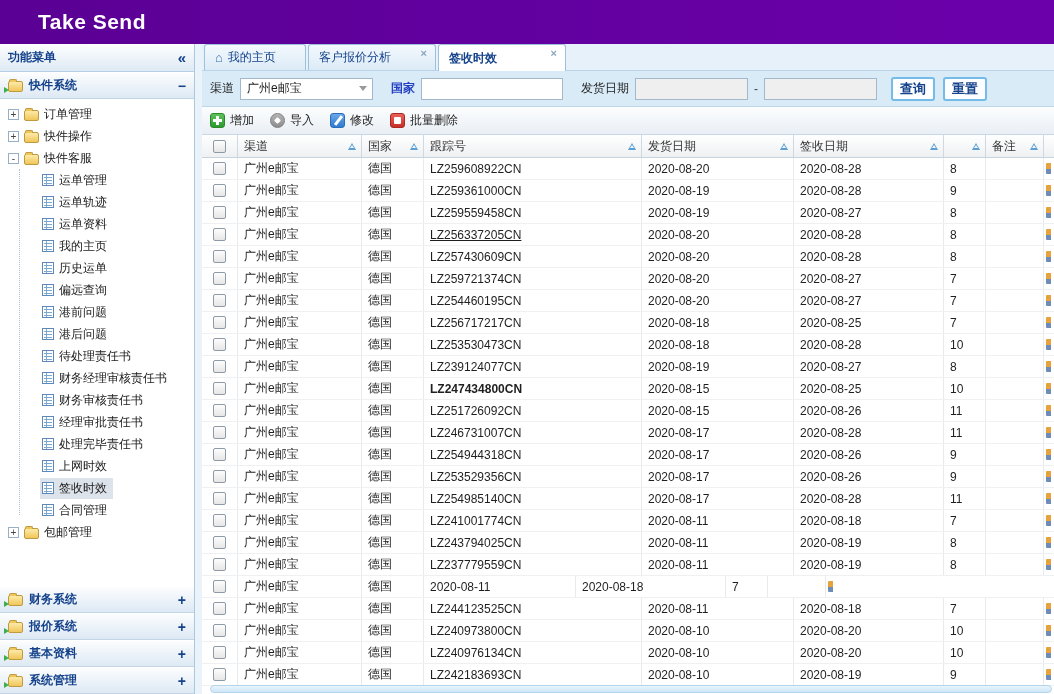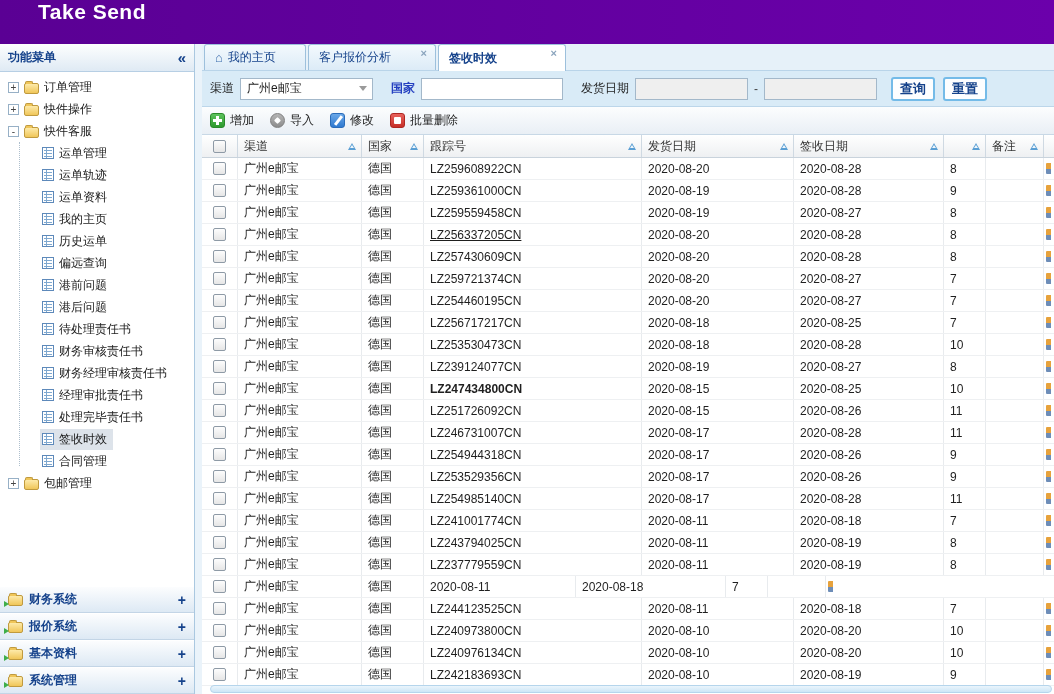--- a/index.html
+++ b/index.html
@@ -1,21 +1,21 @@
 <!DOCTYPE html>
 <html><head>
 <meta charset="utf-8">
 <style>
   * { margin:0; padding:0; box-sizing:border-box; }
   html,body { width:1054px; height:694px; overflow:hidden; }
   body { font-family:"Liberation Sans","DejaVu Sans",sans-serif; font-size:12px; color:#222; background:#fff; }
   .app { position:relative; width:1054px; height:694px; overflow:hidden; }
 
   
-  .chrome { height:44px; background:linear-gradient(90deg,#5a0094,#6b00ab); display:flex; }
+  .chrome { height:44px; background:linear-gradient(90deg,#5a0094,#6b00ab); display:flex; align-items:center; }
   .brand { color:#fff; font-size:21px; font-weight:bold; padding-left:38px; letter-spacing:.5px; }
 
   
   .mainrow { display:flex; height:650px; }
 
   
   .sidebar { width:195px; background:#fff; border-right:1px solid #aac8e0; display:flex; flex-direction:column; }
   .sb-title { height:28px; flex:0 0 28px; background:linear-gradient(#fdfefe,#dfeaf4); border-bottom:1px solid #b7cfe4;
               display:flex; align-items:center; padding:0 8px; color:#15428b; font-weight:bold; }
   .sb-title .grow, .accordion .grow { flex:1; }
@@ -129,20 +129,26 @@
   </div>
 
   <div class="mainrow">
 
     <div class="sidebar">
       <div class="sb-title">
         <span>功能菜单</span>
         <span class="grow"></span>
         <span class="collapse">«</span>
       </div>
+      <div class="accordion">
+        <span class="icon-folder arrow"></span>
+        <span class="acclabel">快件系统</span>
+        <span class="grow"></span>
+        <span class="acctoggle">−</span>
+      </div>
       <div class="tree" id="tree">
           <div class="trow">
             <span class="expander">+</span>
             <span class="icon-folder"></span>
             <span class="trlabel">订单管理</span>
           </div>
           <div class="trow">
             <span class="expander">+</span>
             <span class="icon-folder"></span>
             <span class="trlabel">快件操作</span>
@@ -203,39 +209,45 @@
             </div>
             <div class="tchild">
               <span class="kwrap">
                 <span class="icon-grid"></span>
                 <span class="klabel">待处理责任书</span>
               </span>
             </div>
             <div class="tchild">
               <span class="kwrap">
                 <span class="icon-grid"></span>
+                <span class="klabel">财务经理审核责任书</span>
+              </span>
+            </div>
+            <div class="tchild">
+              <span class="kwrap">
+                <span class="icon-grid"></span>
                 <span class="klabel">财务审核责任书</span>
               </span>
             </div>
             <div class="tchild">
               <span class="kwrap">
                 <span class="icon-grid"></span>
-                <span class="klabel">财务经理审核责任书</span>
-              </span>
-            </div>
-            <div class="tchild">
-              <span class="kwrap">
-                <span class="icon-grid"></span>
                 <span class="klabel">经理审批责任书</span>
               </span>
             </div>
             <div class="tchild">
               <span class="kwrap">
                 <span class="icon-grid"></span>
                 <span class="klabel">处理完毕责任书</span>
+              </span>
+            </div>
+            <div class="tchild">
+              <span class="kwrap">
+                <span class="icon-grid"></span>
+                <span class="klabel">上网时效</span>
               </span>
             </div>
             <div class="tchild">
               <span class="kwrap selected">
                 <span class="icon-grid"></span>
                 <span class="klabel">签收时效</span>
               </span>
             </div>
             <div class="tchild">
               <span class="kwrap">

